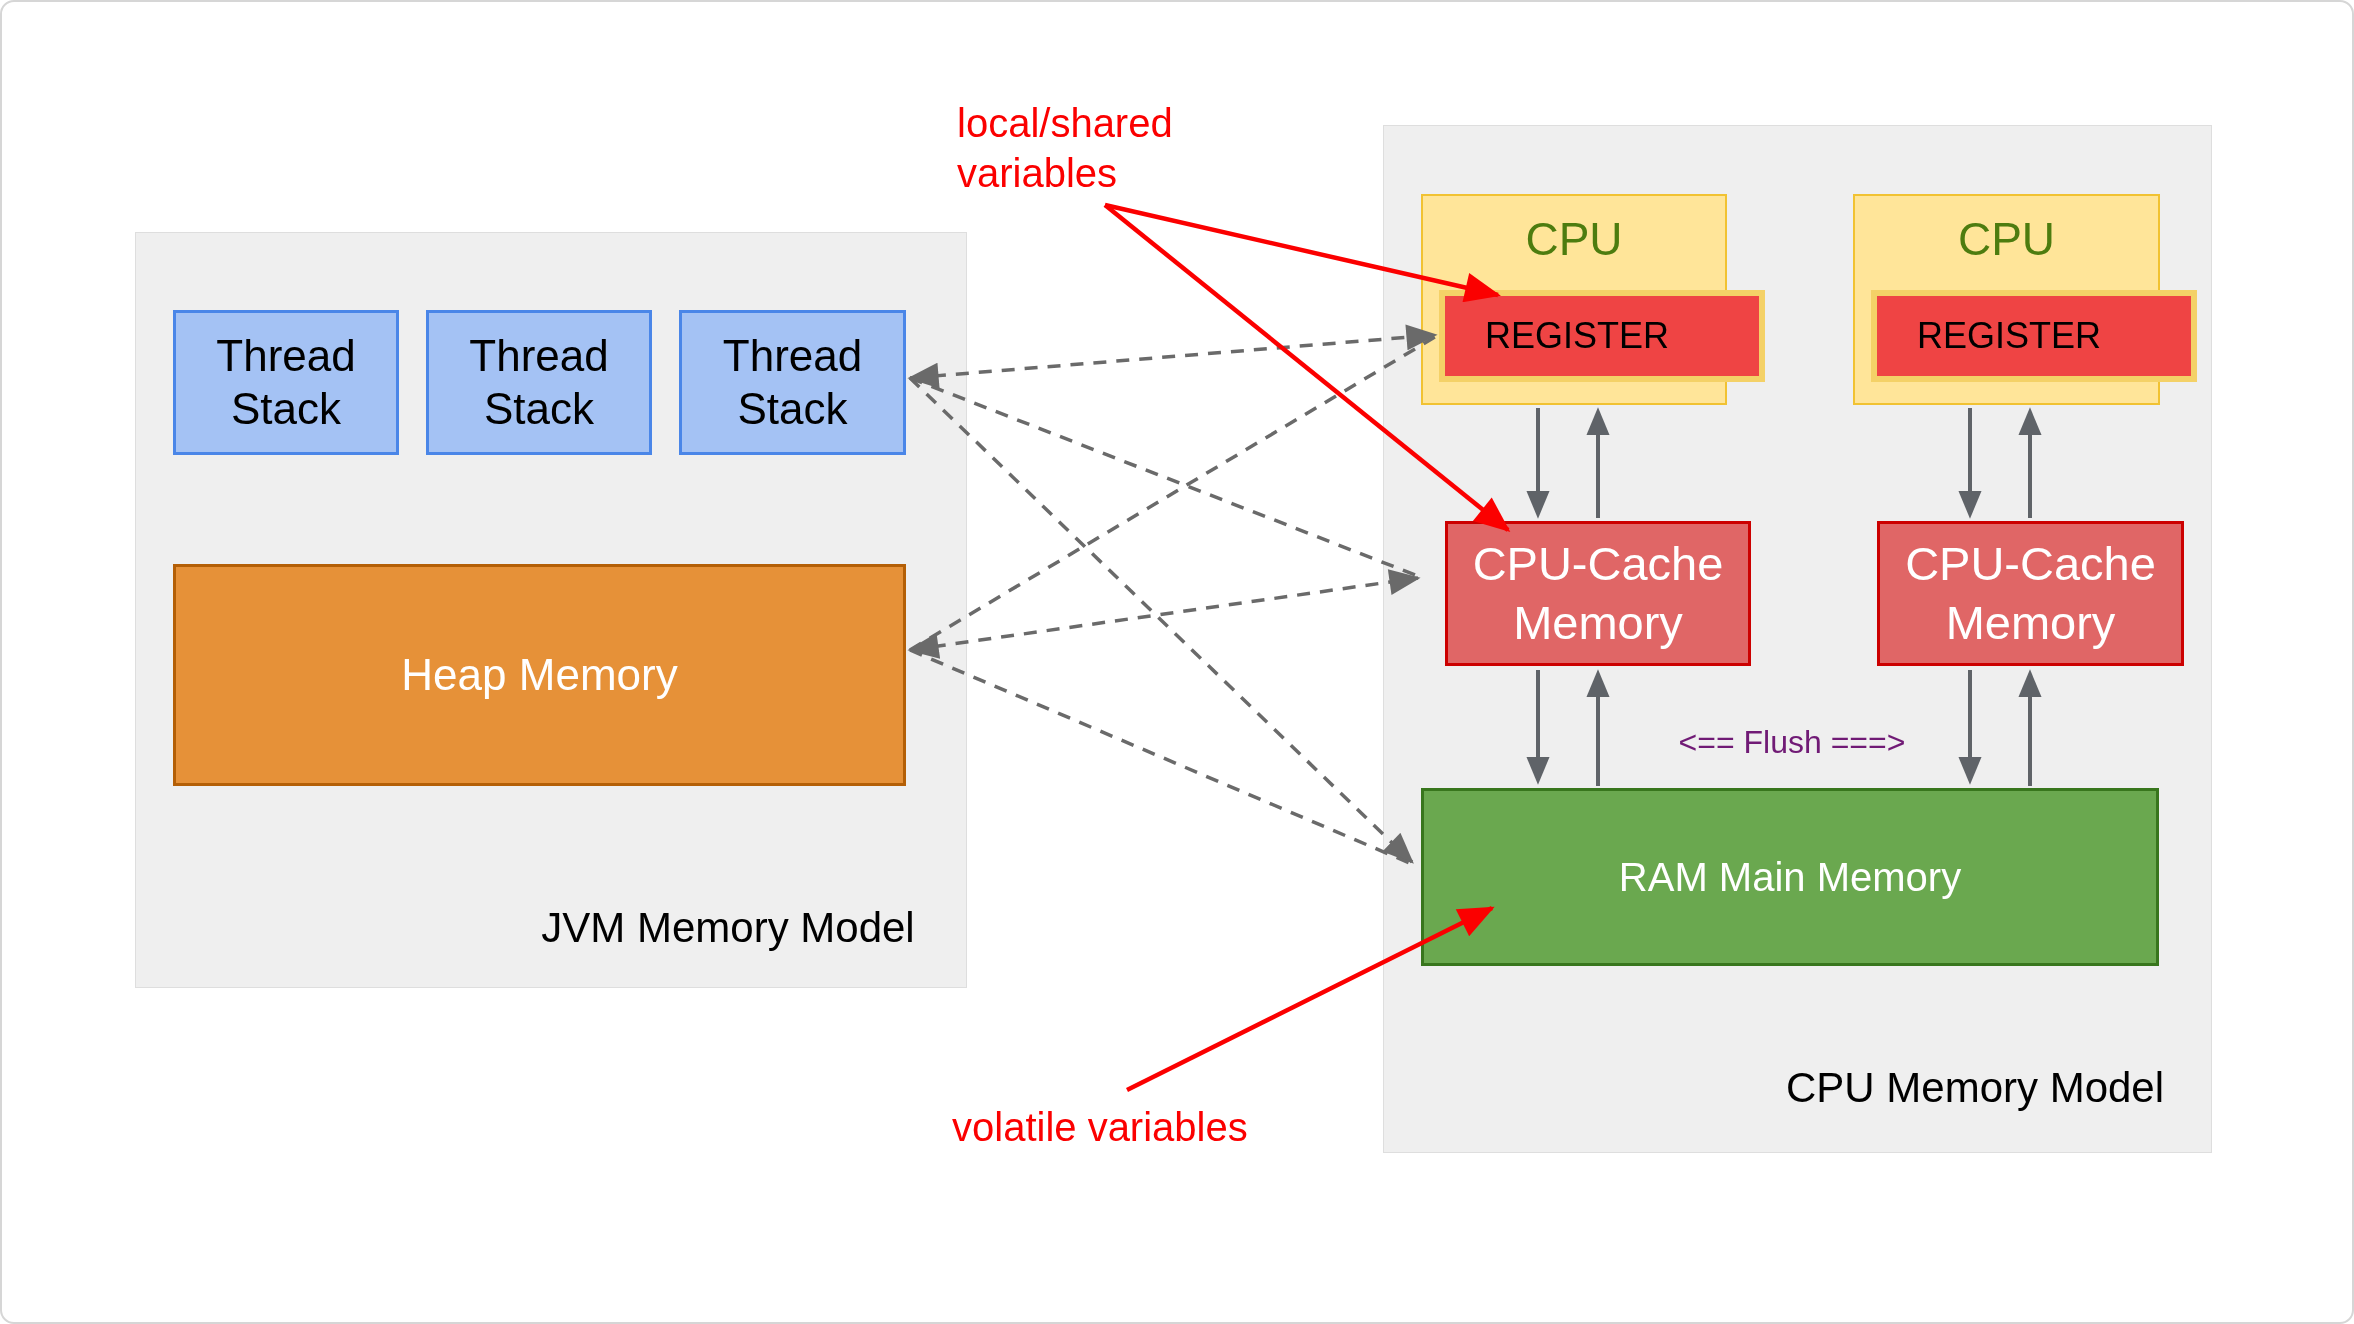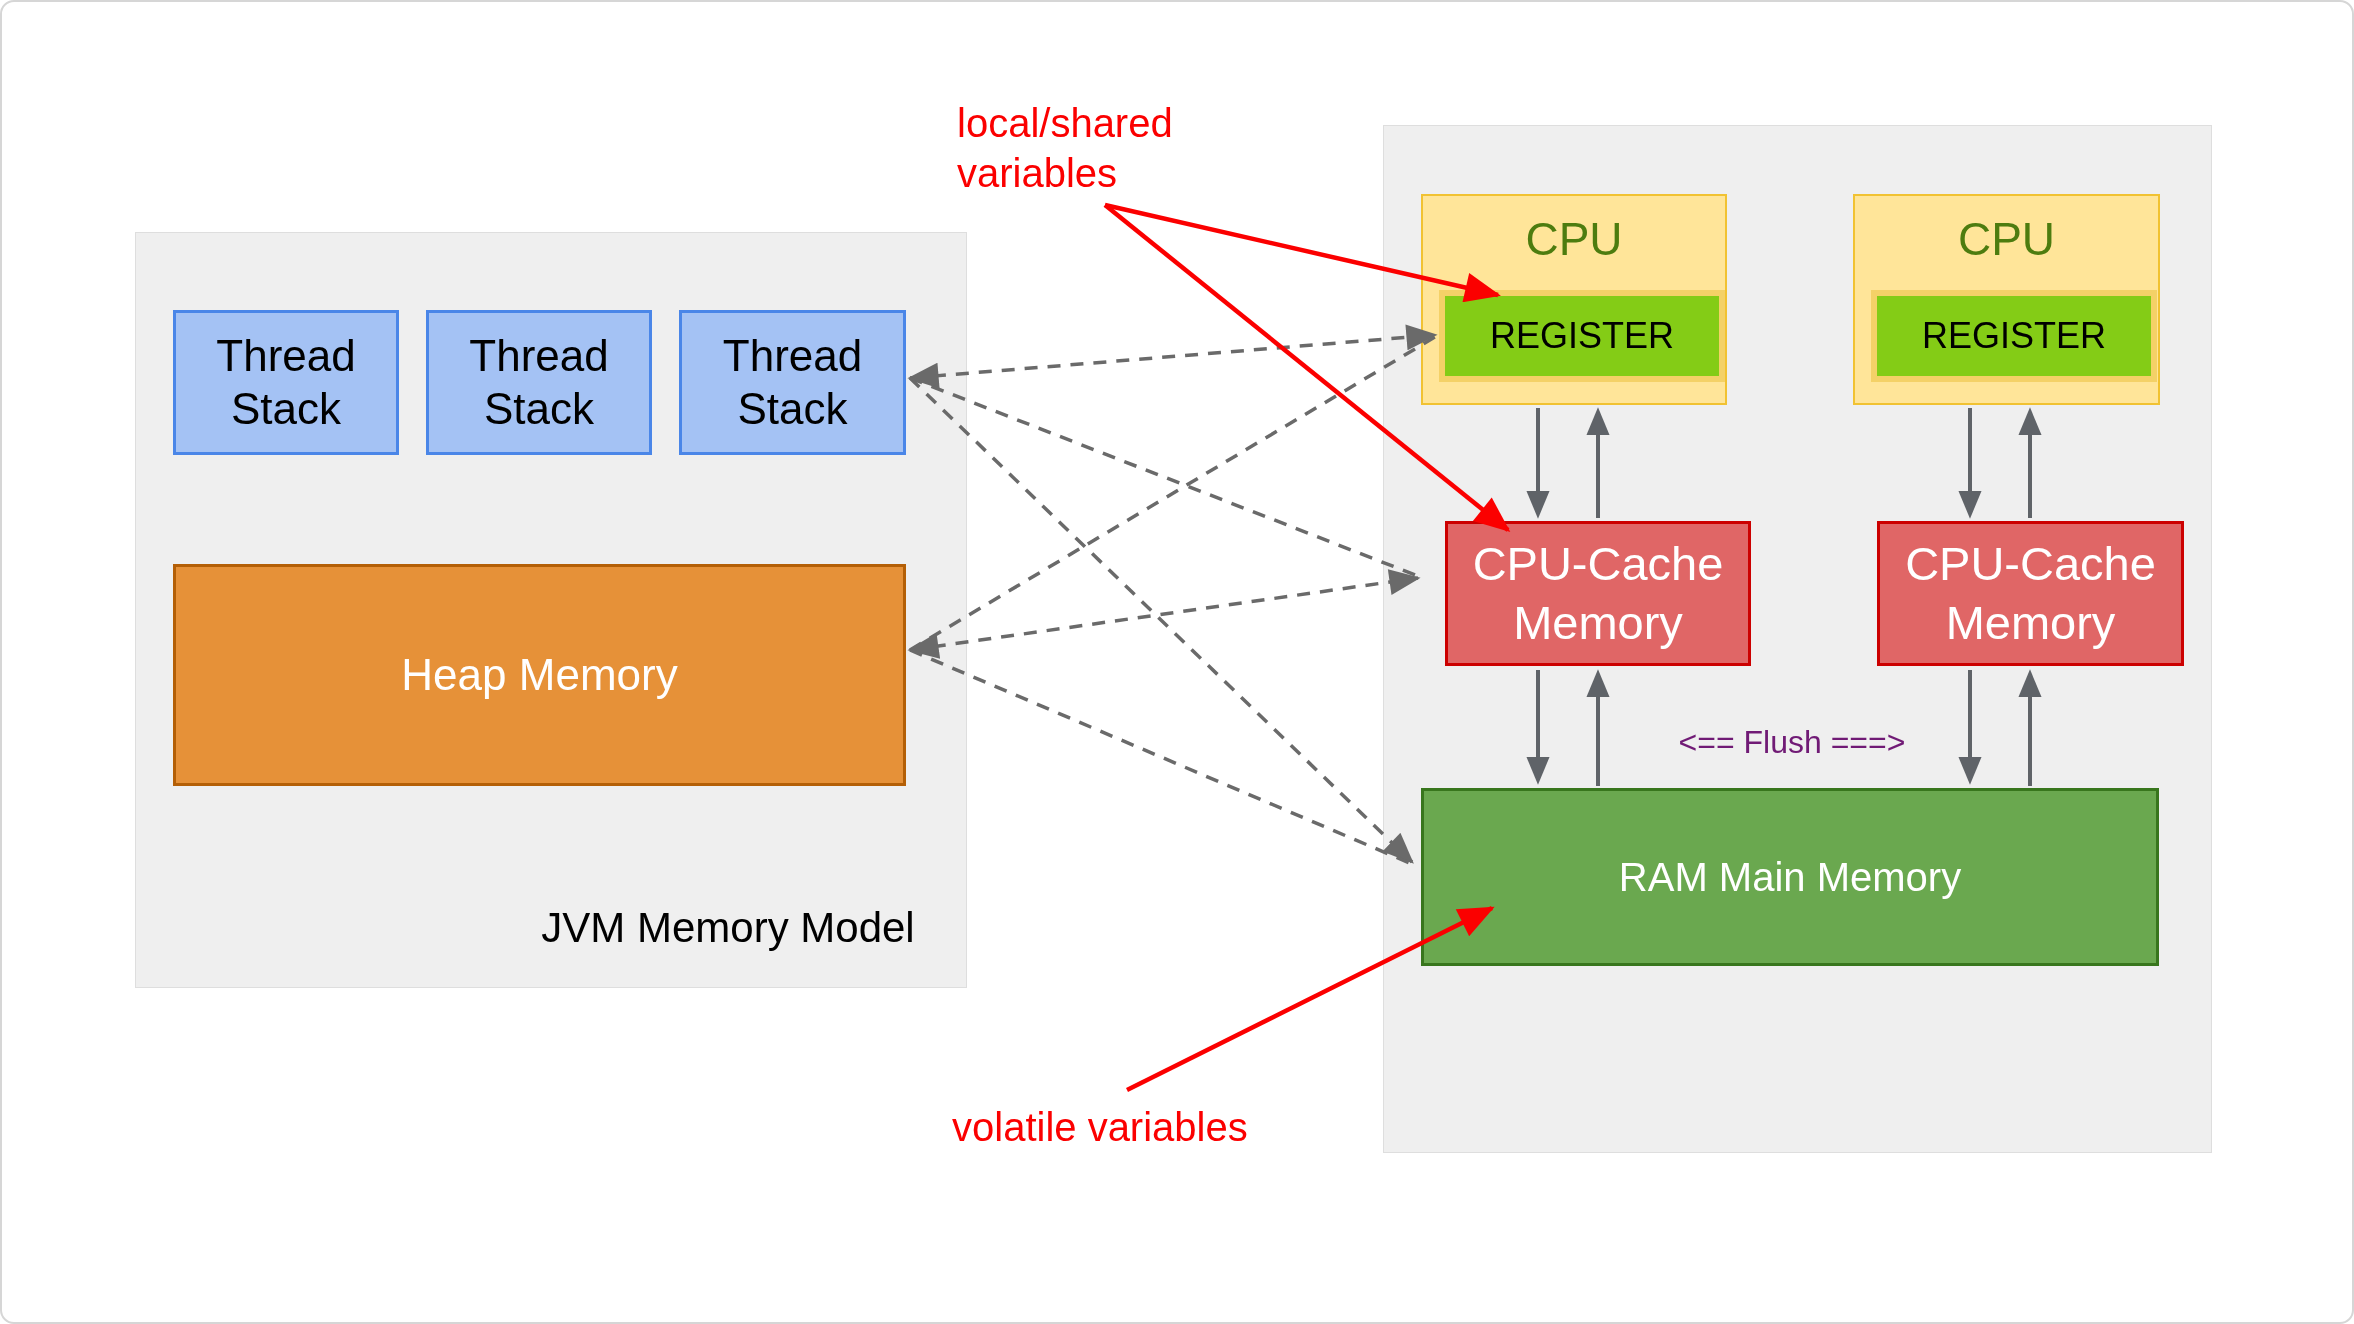--- a/index.html
+++ b/index.html
@@ -33,23 +33,23 @@
   }
   .cpu-box{
     background:#ffe599;border:2px solid #f1c232;
   }
   .cpu-title{
     position:absolute;left:0;top:16px;width:100%;
     text-align:center;font-size:46px;color:#4d7c0f;
   }
   .register-box{
     position:absolute;left:16px;top:94px;width:274px;height:80px;
-    background:#84cc16;border:6px solid #f4d167;
-    display:flex;align-items:center;justify-content:center;
-    font-size:36px;color:#000;
+    background:#ef4444;border:6px solid #f4d167;
+    display:flex;align-items:center;
+    font-size:36px;color:#000;padding-left:40px;
   }
   .cache-box{
     background:#e06666;border:3px solid #cc0000;
     font-size:47px;line-height:1.25;color:#ffffff;margin-left:24px;
   }
   .ram-box{
     background:#6aa84f;border:3px solid #38761d;
     font-size:40px;color:#ffffff;
   }
   .section-title{
@@ -115,20 +115,21 @@
     <span>CPU-Cache
 Memory</span>
   </div>
 
   <div class="abs flush-label" style="left:1620px;top:722px;width:340px;">&lt;== Flush ===&gt;</div>
 
   <div class="abs box ram-box" style="left:1419px;top:786px;width:738px;height:178px;">
     <span>RAM Main Memory</span>
   </div>
 
+  <div class="abs section-title" style="left:1673px;top:1062px;width:600px;">CPU Memory Model</div>
 
   <div class="abs red-label" style="left:955px;top:96px;width:300px;">local/shared
 variables</div>
   <div class="abs red-label" style="left:950px;top:1100px;width:365px;">volatile variables</div>
 
   <svg class="overlay" width="2354" height="1324" viewBox="0 0 2354 1324">
     <defs>
       <marker id="ah-dash" markerUnits="userSpaceOnUse" markerWidth="32" markerHeight="26" viewBox="0 0 12 10" refX="11" refY="5" orient="auto">
         <path d="M0 0 L12 5 L0 10 Z" fill="#6a6a6a"></path>
       </marker>

